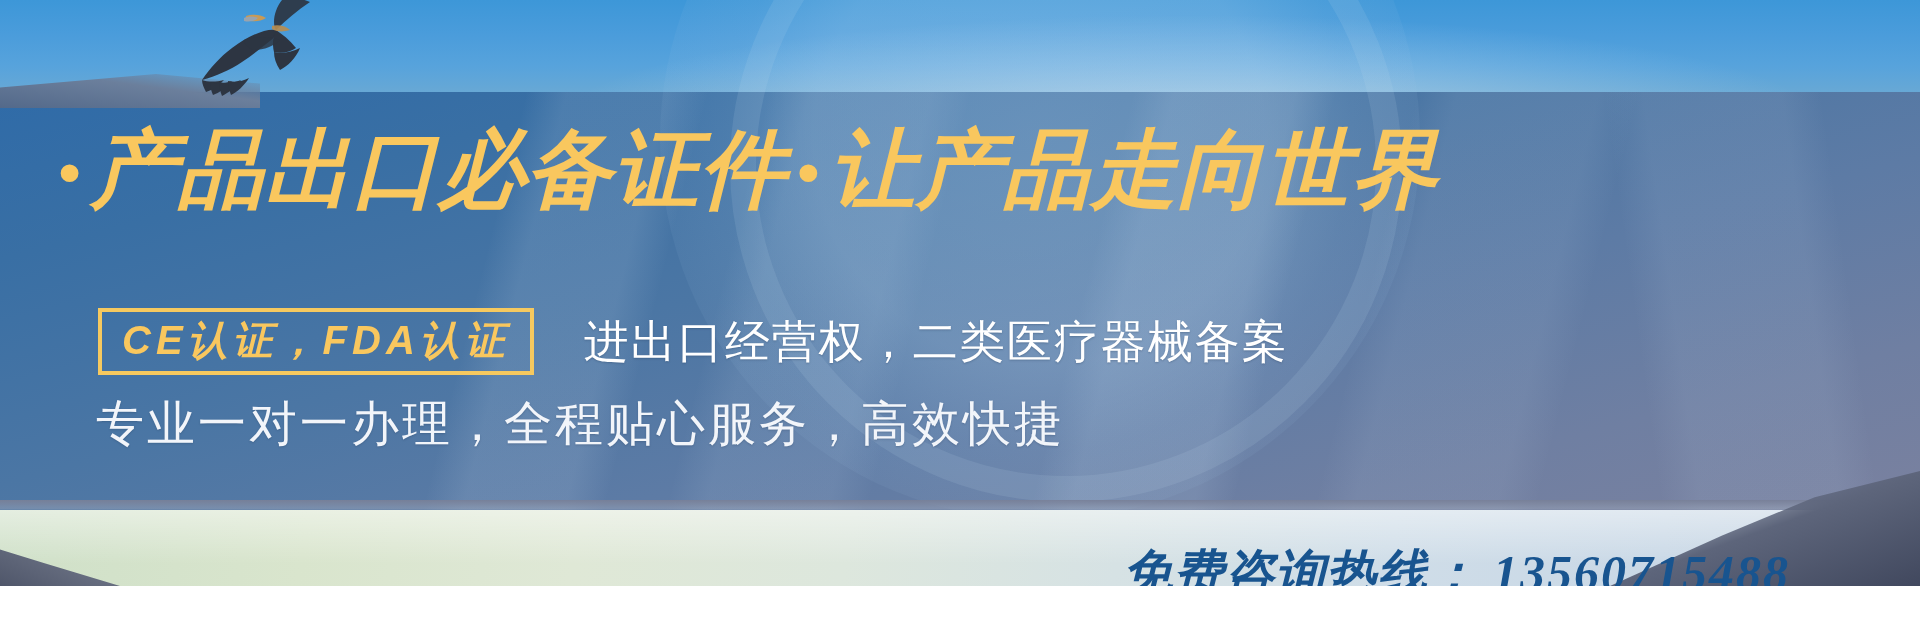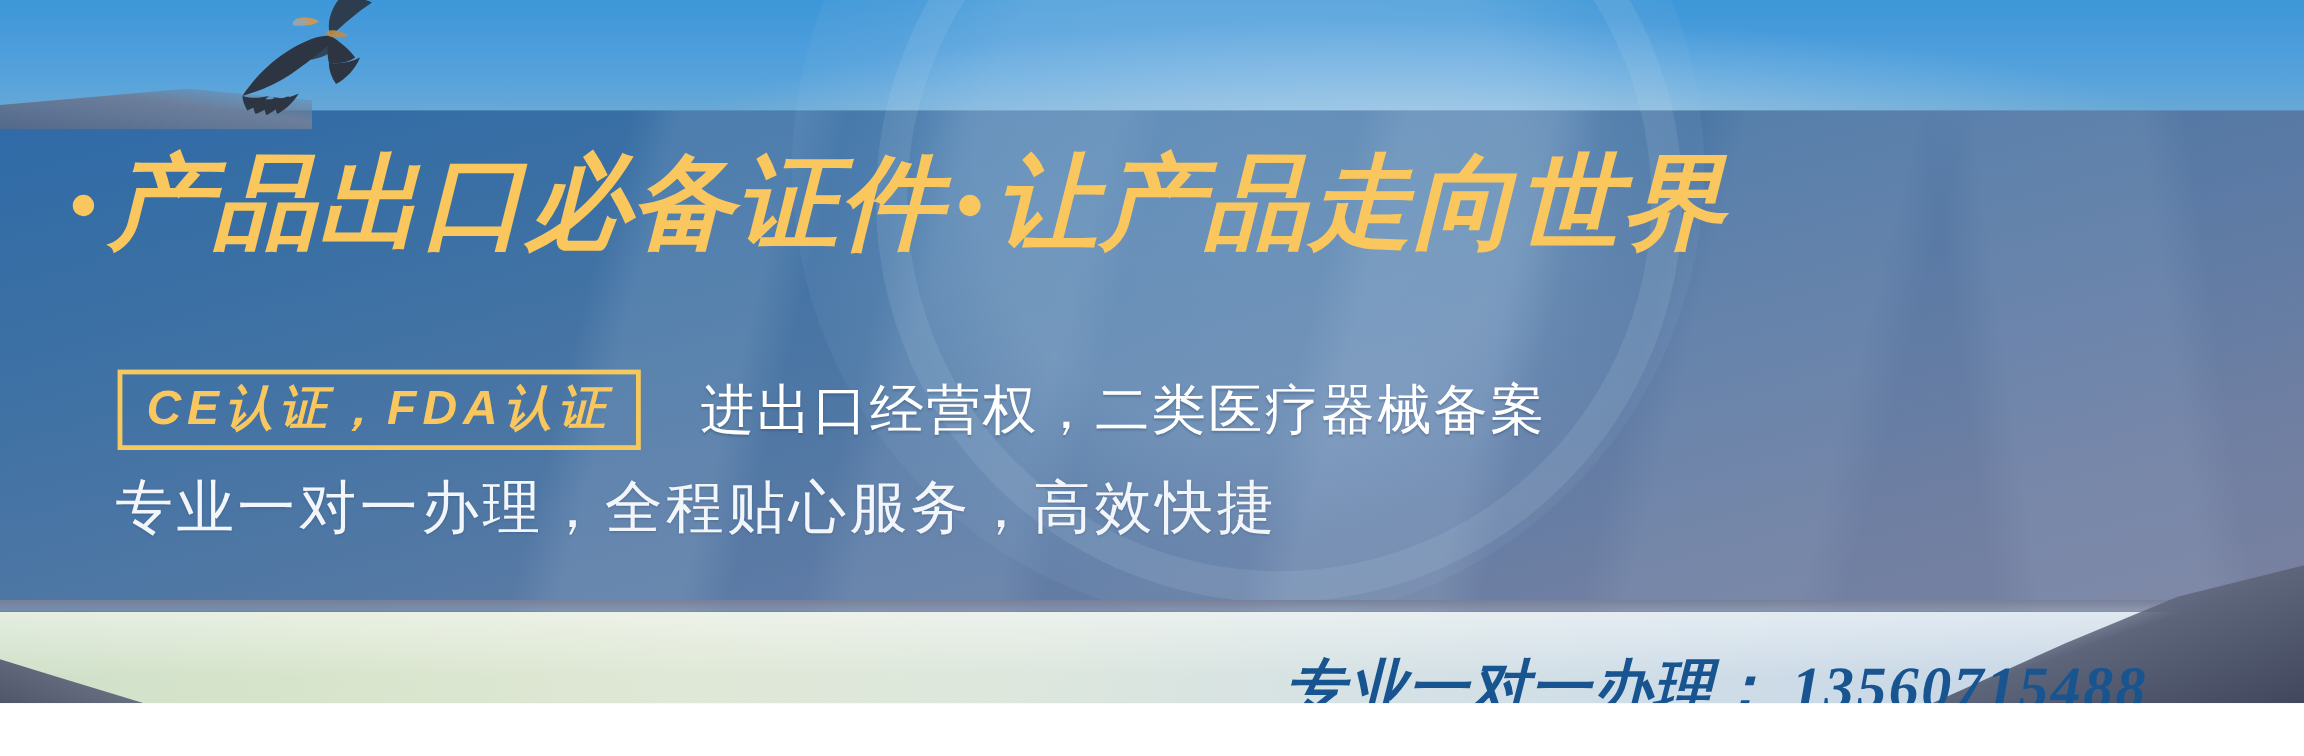--- a/index.html
+++ b/index.html
@@ -263,16 +263,16 @@
   </div>
 
   <div class="row2">
     <div class="tagbox">CE认证，FDA认证</div>
     <div class="row2-text">进出口经营权，二类医疗器械备案</div>
   </div>
 
   <div class="row3">专业一对一办理，全程贴心服务，高效快捷</div>
 
   <div class="hotline">
-    <span>专业一对一办理：</span><span class="hl-num">13560715488</span>
+    <span>免费咨询热线：</span><span class="hl-num">13560715488</span>
   </div>
 
 </div>
 
 </body></html>

